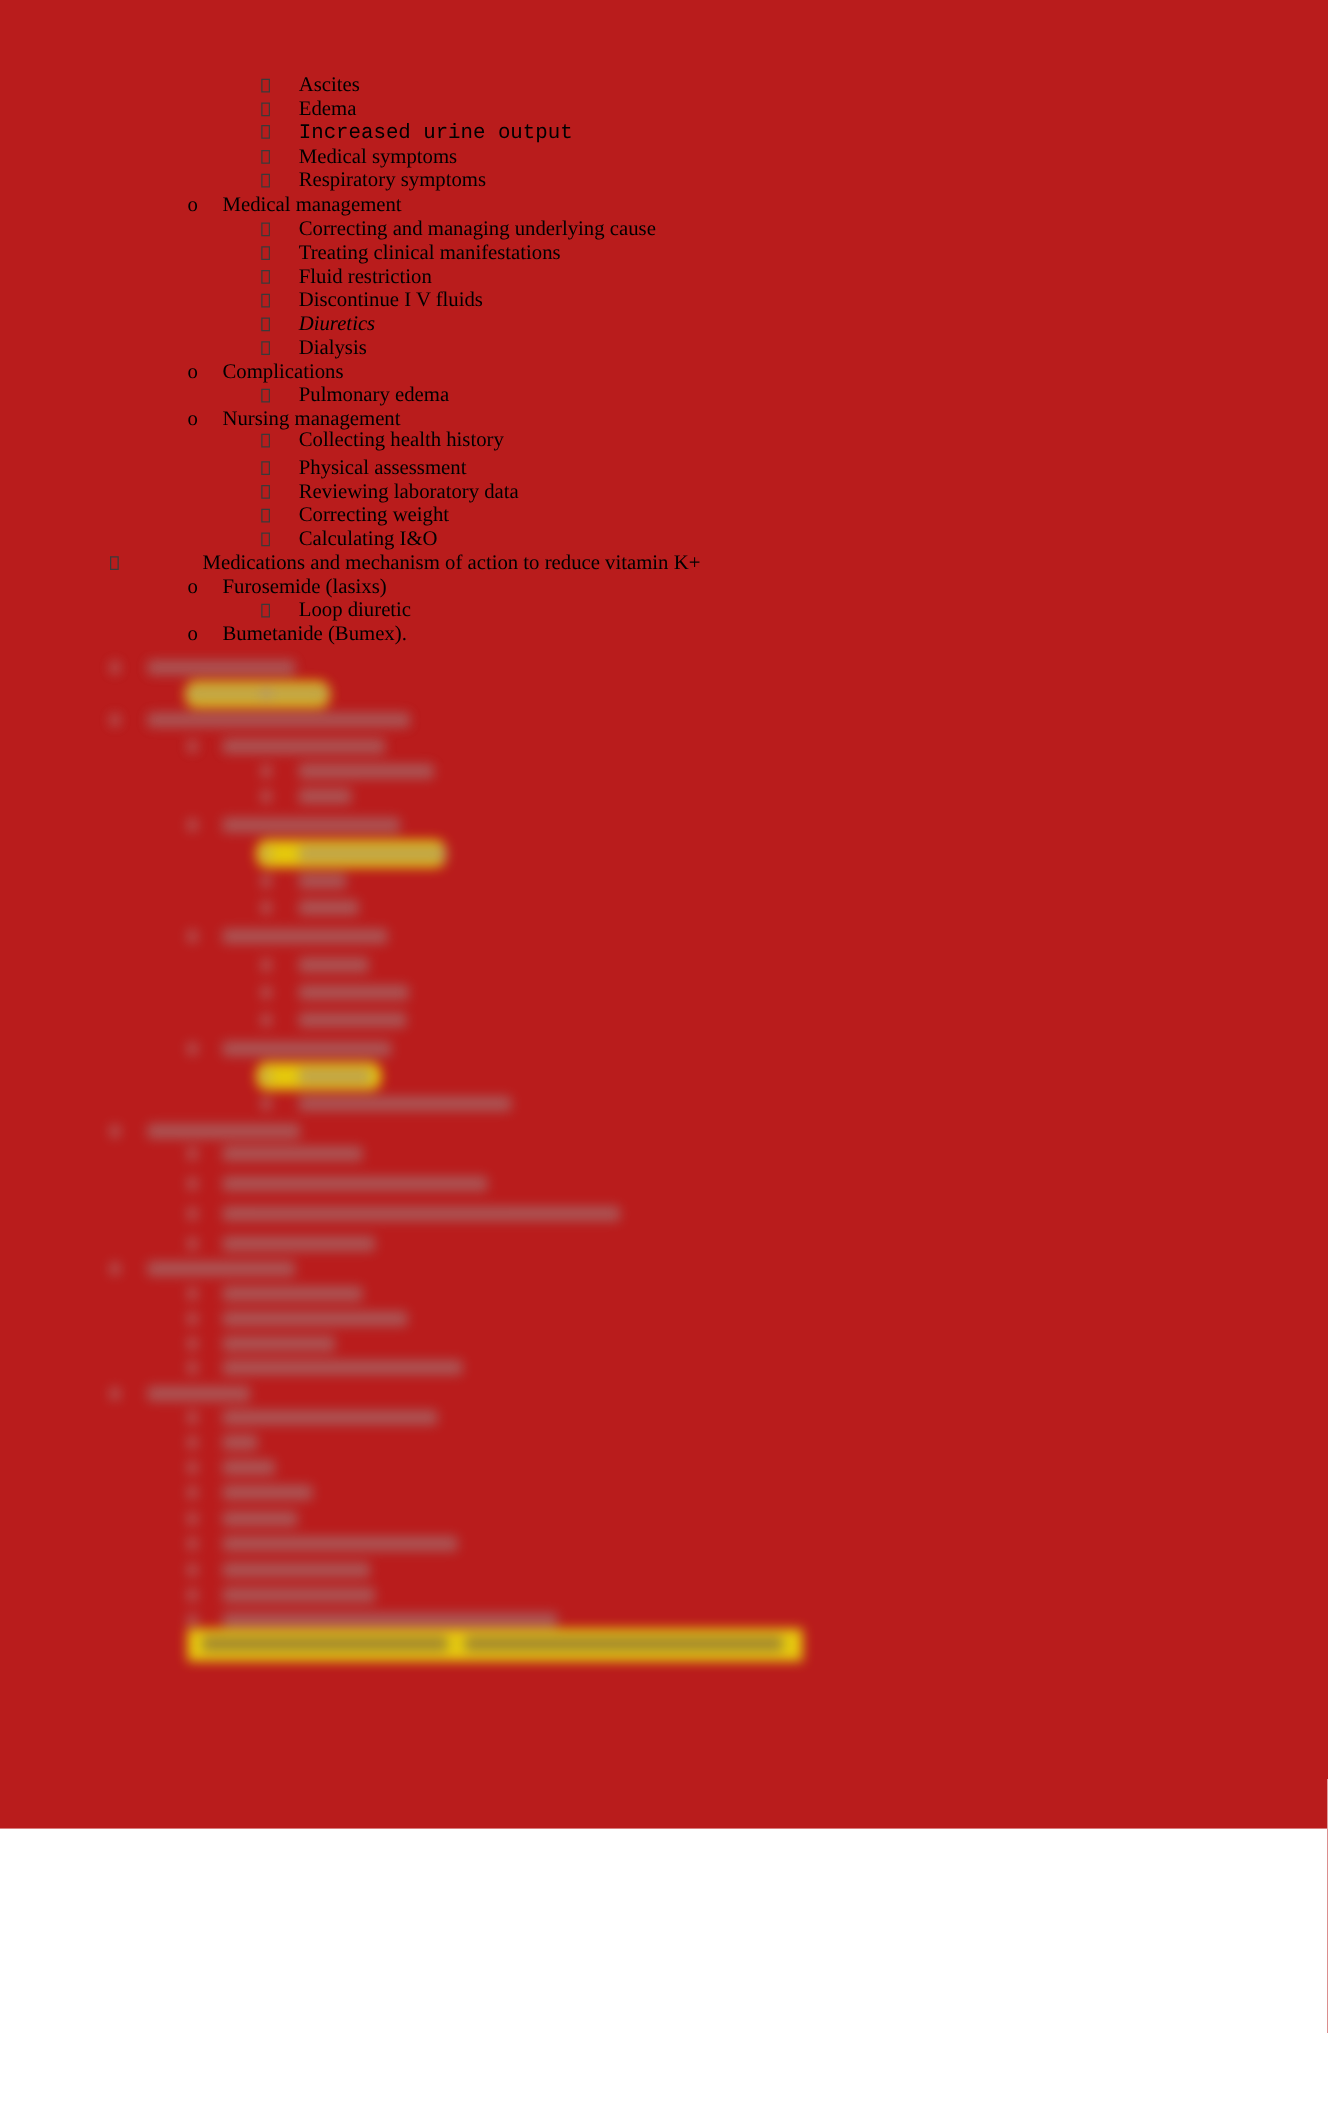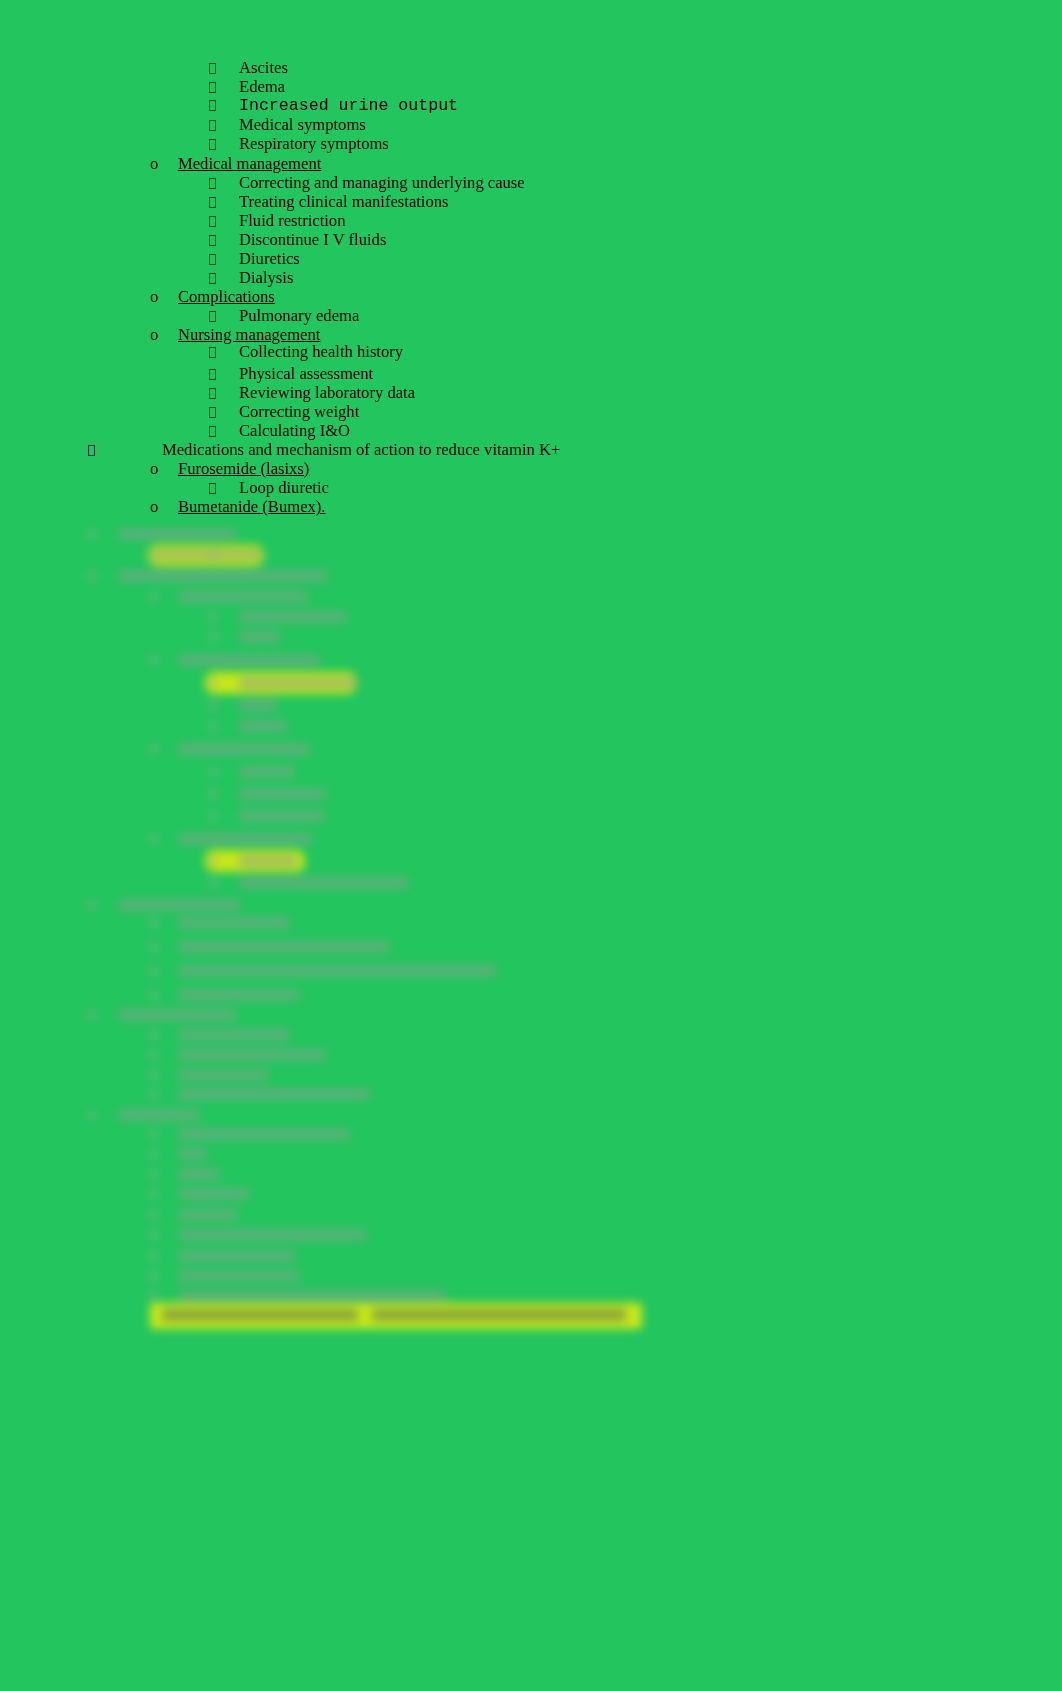--- a/index.html
+++ b/index.html
@@ -8,22 +8,22 @@
     padding: 0;
     background: #ffffff;
   }
   body {
     font-family: "Liberation Serif", "DejaVu Serif", serif;
     color: #000000;
   }
   #page {
     position: relative;
     width: 1062px;
-    height: 1691px;
-    background: #22c55e;
+    height: 1463px;
+    background: #b91c1c;
     overflow: hidden;
   }
 
   
   .outline {
     position: absolute;
     left: 0;
     top: 0;
     width: 1062px;
   }
@@ -54,21 +54,21 @@
     border: 1px solid #3a3a3a;
     box-sizing: border-box;
     vertical-align: -1px;
     background: transparent;
   }
 
   
   .lvl1 .marker { left: 88px; }
   .lvl1 .txt    { left: 118px; margin-left: 44px; }
   .lvl2 .marker { left: 150px; }
-  .lvl2 .txt    { left: 178px; text-decoration: underline; }
+  .lvl2 .txt    { left: 178px; }
   .lvl3 .marker { left: 209px; }
   .lvl3 .txt    { left: 239px; }
 
   
   #redacted {
     position: absolute;
     left: 0;
     top: 520px;
     width: 1062px;
     height: 830px;
@@ -149,21 +149,21 @@
         <span class="txt">Treating clinical manifestations</span>
       </div>
       <div class="line lvl3" style="position: absolute; left: 0px; top: 210.8px; width: 1062px;">
         <span class="marker"><span class="tofu"></span></span>
         <span class="txt">Fluid restriction</span>
       </div>
       <div class="line lvl3" style="position: absolute; left: 0px; top: 229.9px; width: 1062px; padding-left: 15px;">
         <span class="marker"><span class="tofu"></span></span>
         <span class="txt">Discontinue I V fluids</span>
       </div>
-      <div class="line lvl3" style="position: absolute; left: 0px; top: 249px; width: 1062px;">
+      <div class="line lvl3" style="position: absolute; left: 0px; top: 249px; width: 1062px; font-style: italic;">
         <span class="marker"><span class="tofu"></span></span>
         <span class="txt">Diuretics</span>
       </div>
       <div class="line lvl3" style="position: absolute; left: 0px; top: 268.1px; width: 1062px;">
         <span class="marker"><span class="tofu"></span></span>
         <span class="txt">Dialysis</span>
       </div>
       <div class="line lvl2" style="position: absolute; left: 0px; top: 287.2px; width: 1062px;">
         <span class="marker">o</span>
         <span class="txt">Complications</span>

